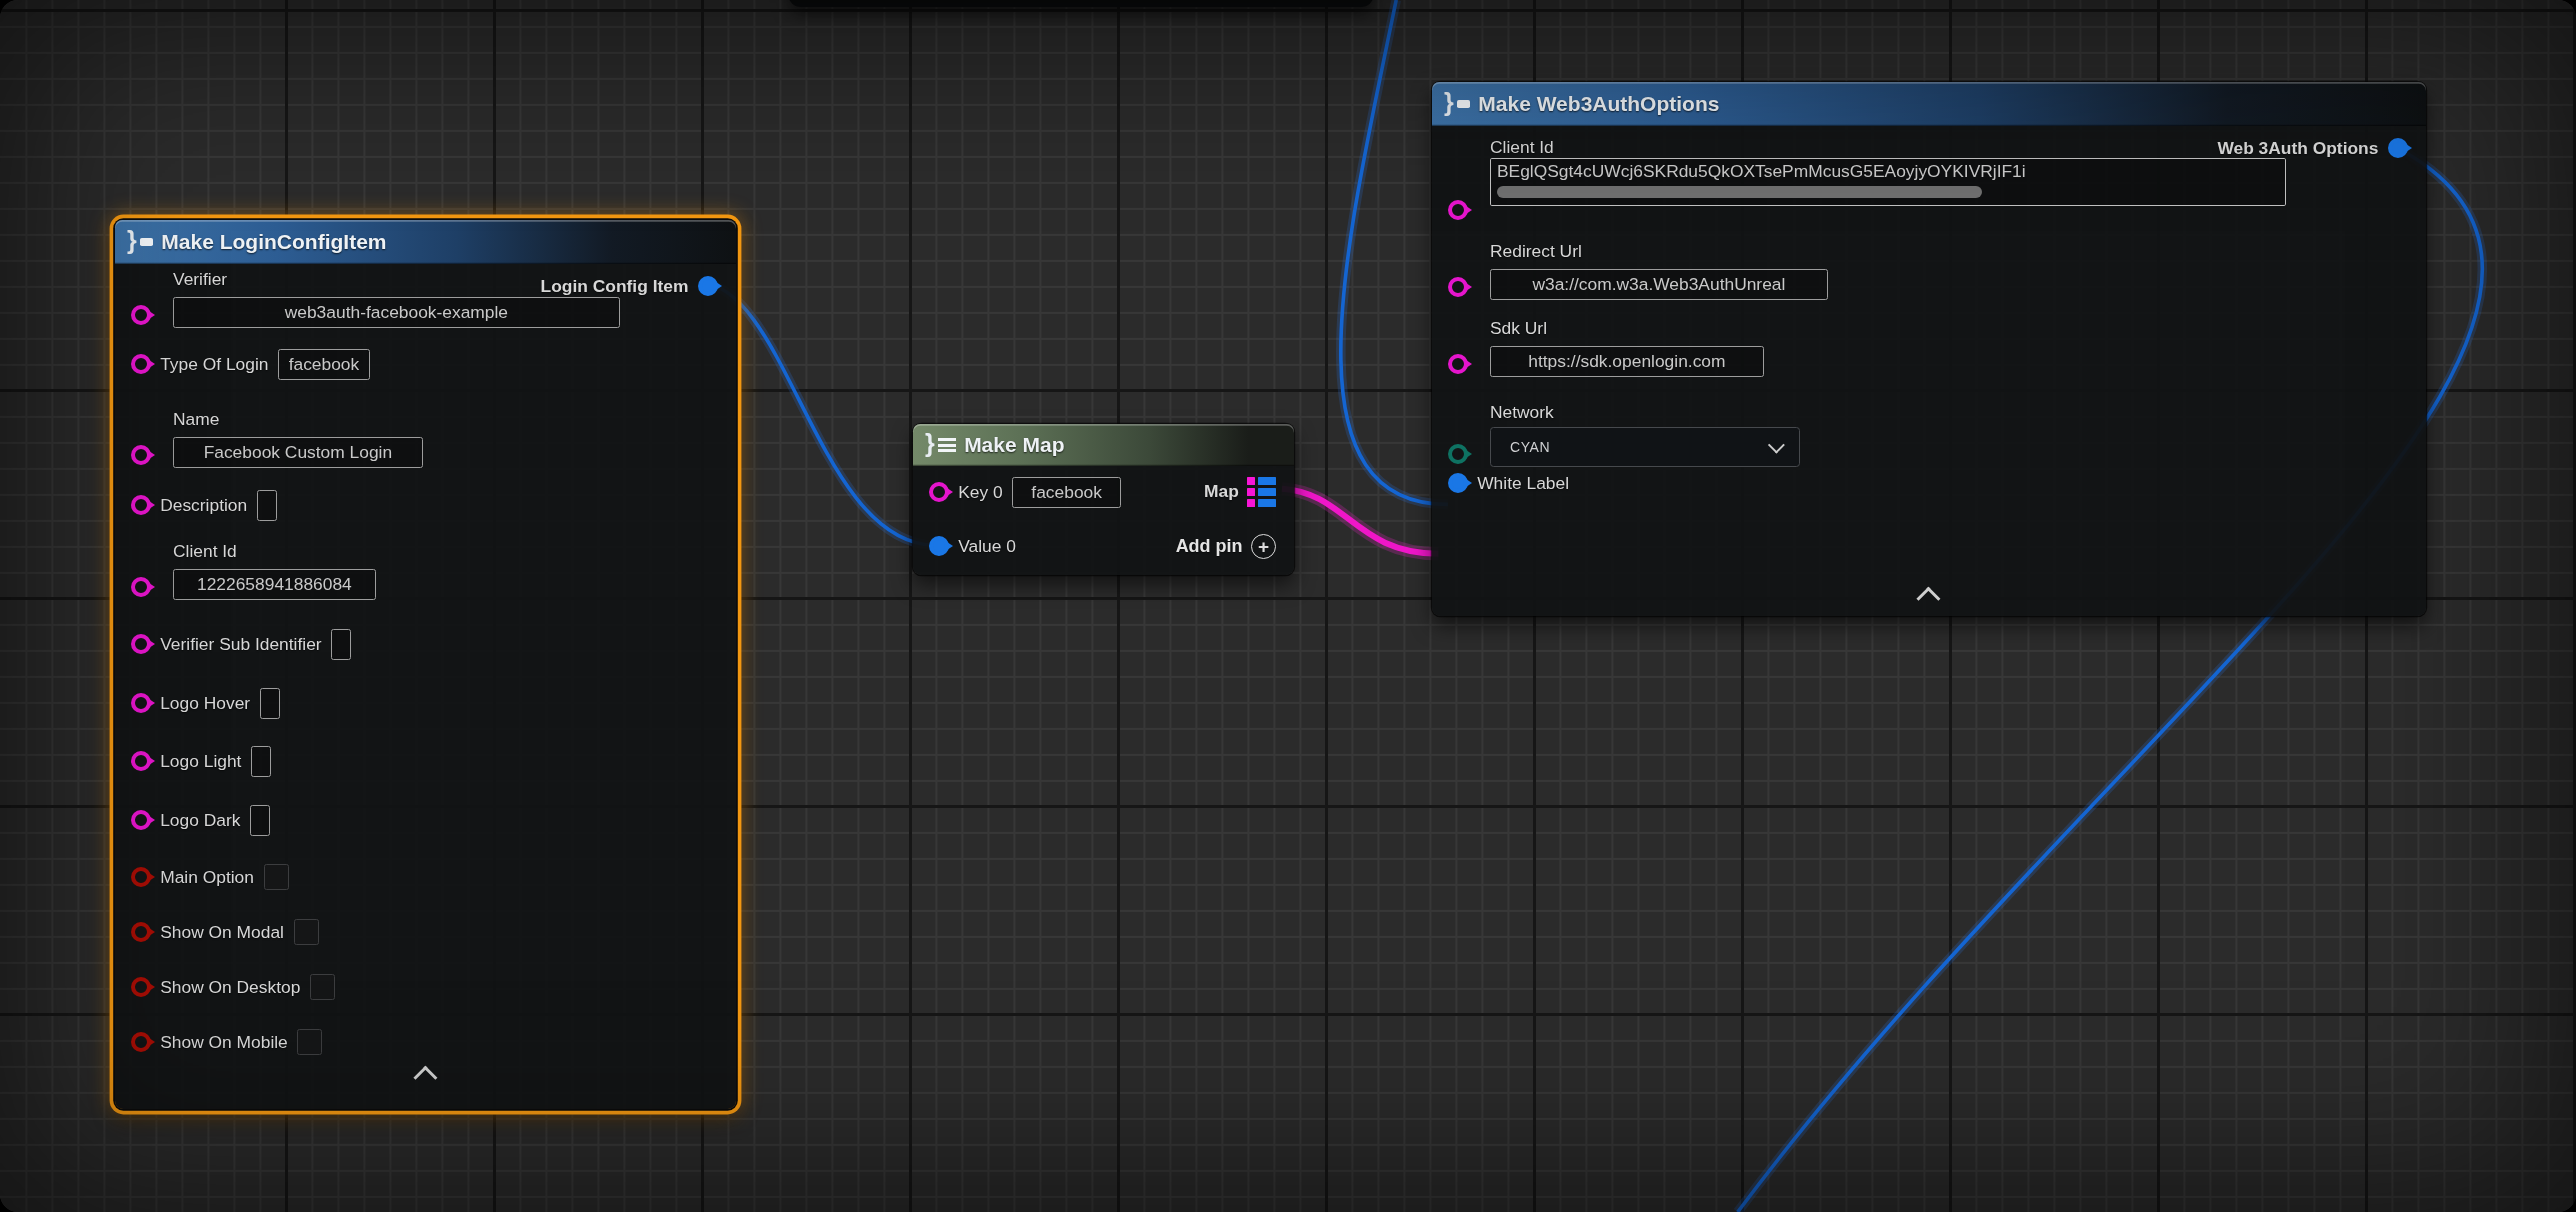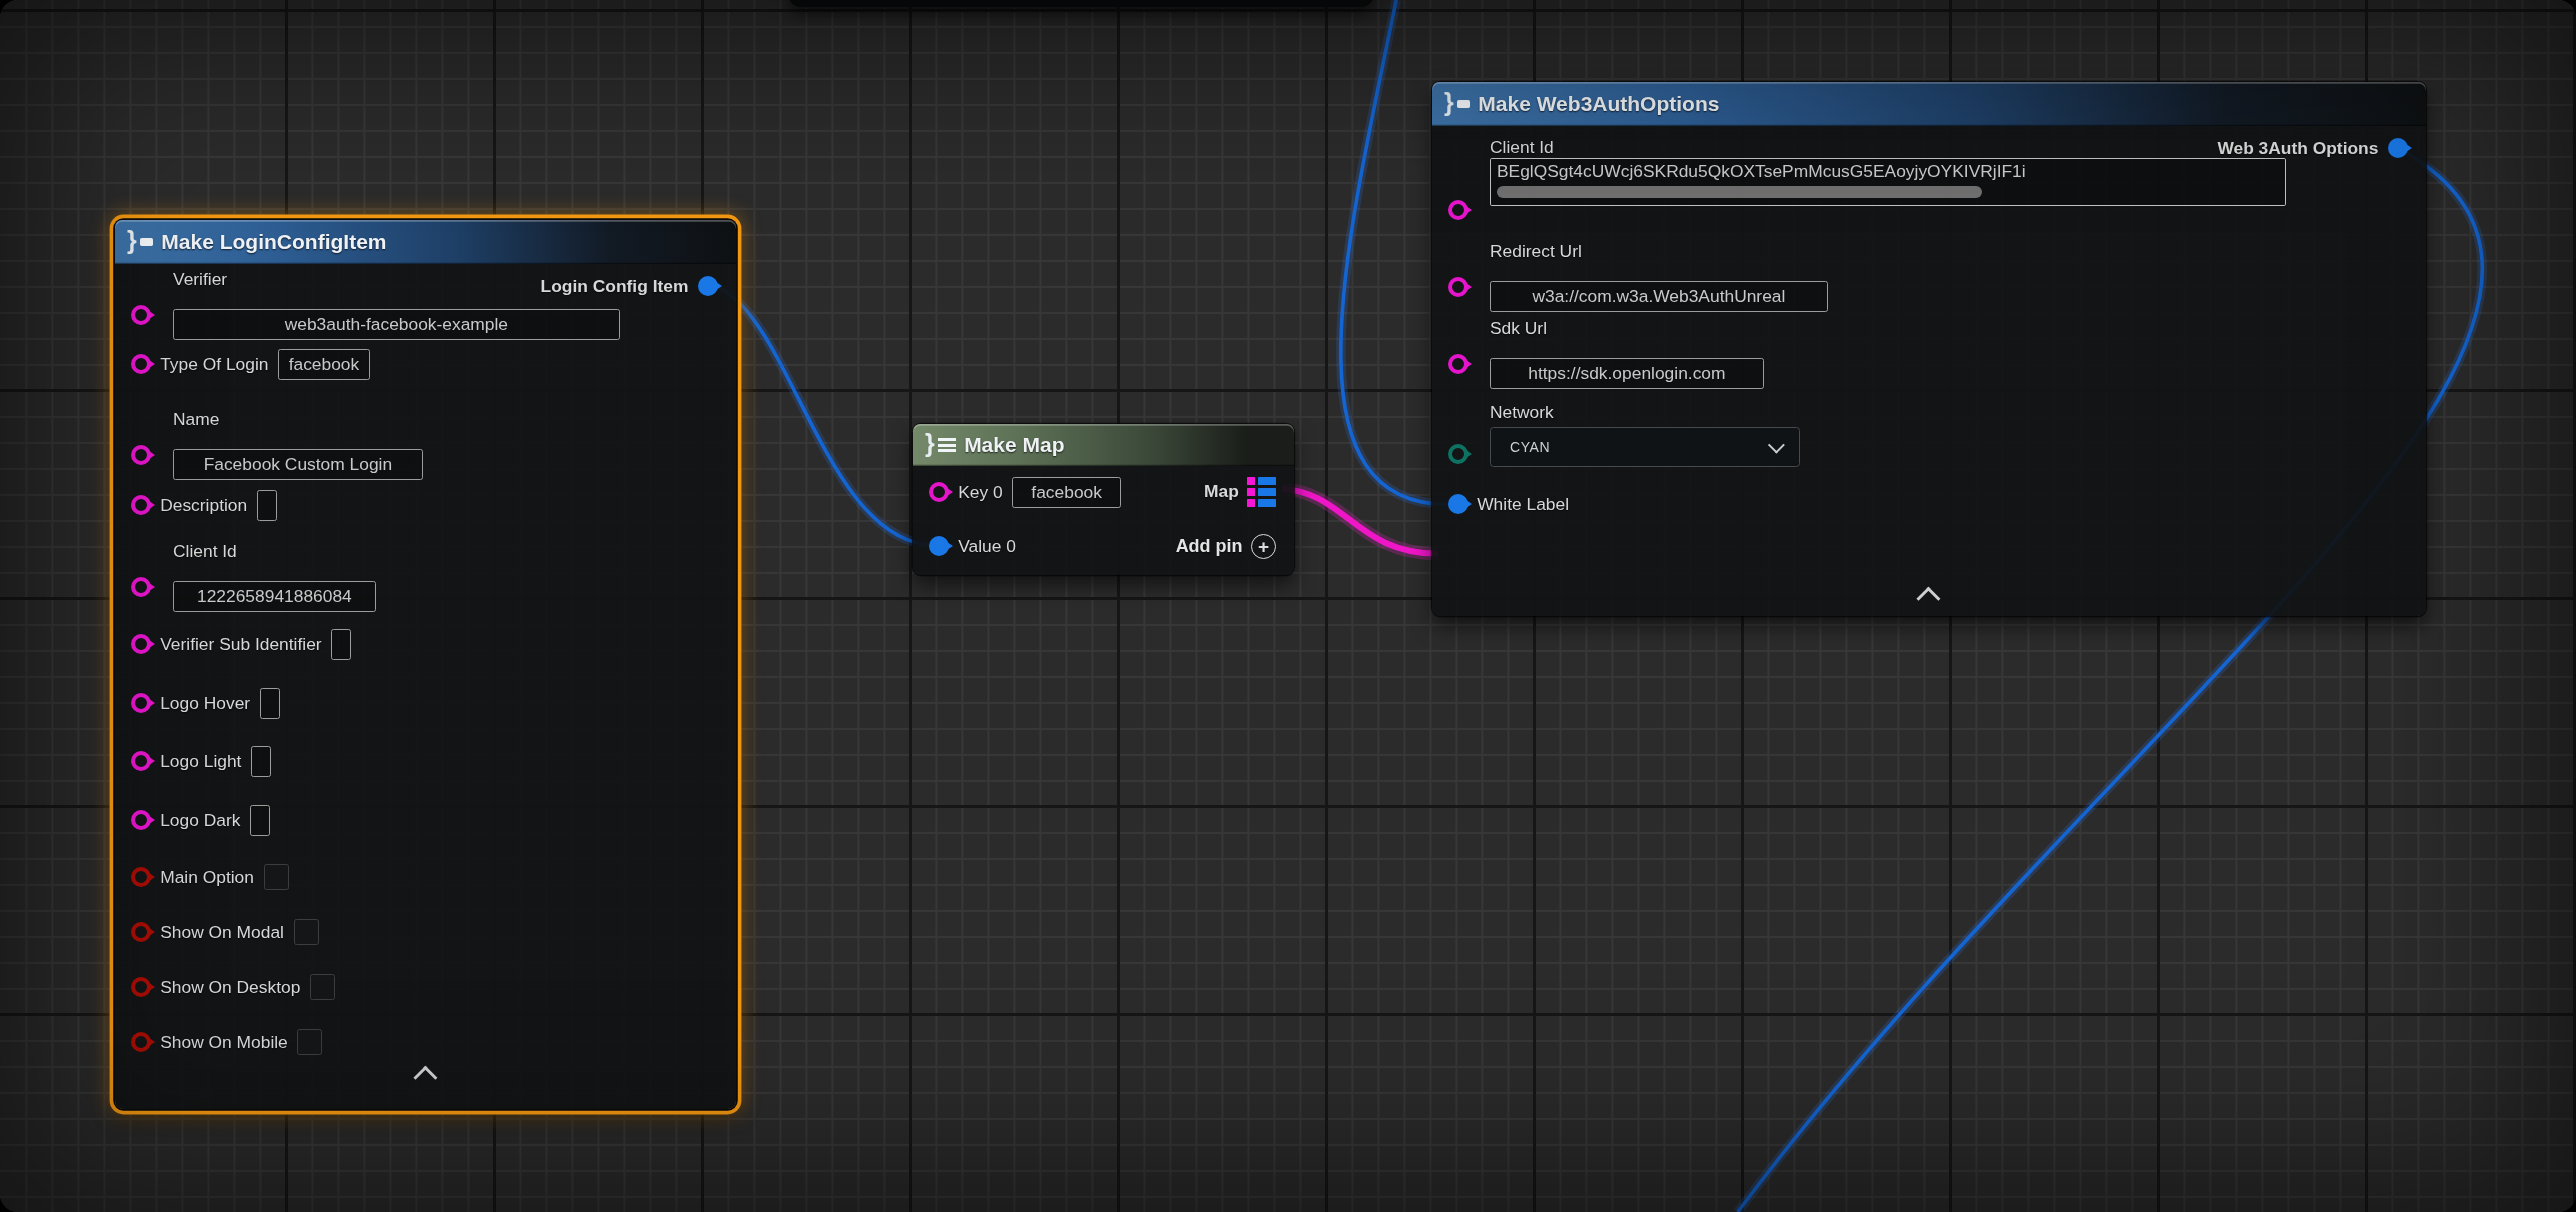--- a/index.html
+++ b/index.html
@@ -35,21 +35,21 @@
   .hicon .bars i{width:18px;height:3px;background:#f2f5f8;display:block;}
   
   .row{position:absolute;left:0;right:0;height:34px;display:flex;align-items:center;
     padding:0 18px 0 15.6px;gap:9.6px;}
   .row .lbl{font-size:17.4px;color:#d8d8d8;text-shadow:0 1.2px 1.2px rgba(0,0,0,.55);white-space:nowrap;}
   .row.out{justify-content:flex-end;}
   .strong{font-weight:600;}
   .stacked{position:absolute;left:0;right:0;padding-left:58px;}
   .stacked .lbl{display:block;font-size:17.4px;color:#d8d8d8;text-shadow:0 1.2px 1.2px rgba(0,0,0,.55);}
   .stacked .pin{position:absolute;left:15.6px;}
-  .stacked .tbox{margin-top:19px;}
+  .stacked .tbox{margin-top:7px;}
   
   .pin{flex:0 0 auto;width:12px;height:12px;border:4.8px solid var(--c);border-radius:50%;position:relative;}
   .pin::after{content:"";position:absolute;left:14.4px;top:50%;transform:translateY(-50%);
     border-left:6.6px solid var(--c);border-top:4.8px solid transparent;border-bottom:4.8px solid transparent;}
   .pin.filled{background:var(--c);}
   .pin-map{flex:0 0 auto;display:grid;grid-template-columns:7.8px 18px;grid-auto-rows:7.8px;gap:3px;}
   .pin-map i{display:block;border-radius:0.6px;}
   .pin-map i.pk{background:#f816d6;}
   .pin-map i.bl{background:#1a77e6;}
   
@@ -272,21 +272,21 @@
 
     <div class="stacked" style="top:320px">
       <span class="pin" style="--c:#0e7262;top:42px"></span>
       <span class="lbl">Network</span>
       <span class="drop" style="margin-top:3.6px">
         <span class="dlabel">CYAN</span>
         <span class="dcaret"></span>
       </span>
     </div>
 
-    <div class="row" style="top:405px">
+    <div class="row" style="top:384px">
       <span class="pin filled" style="--c:#1a77e6"></span>
       <span class="lbl">White Label</span>
     </div>
 
 
     <div class="collapse" style="top:508px">
       <span class="caret-up"></span>
     </div>
   </div>
 

